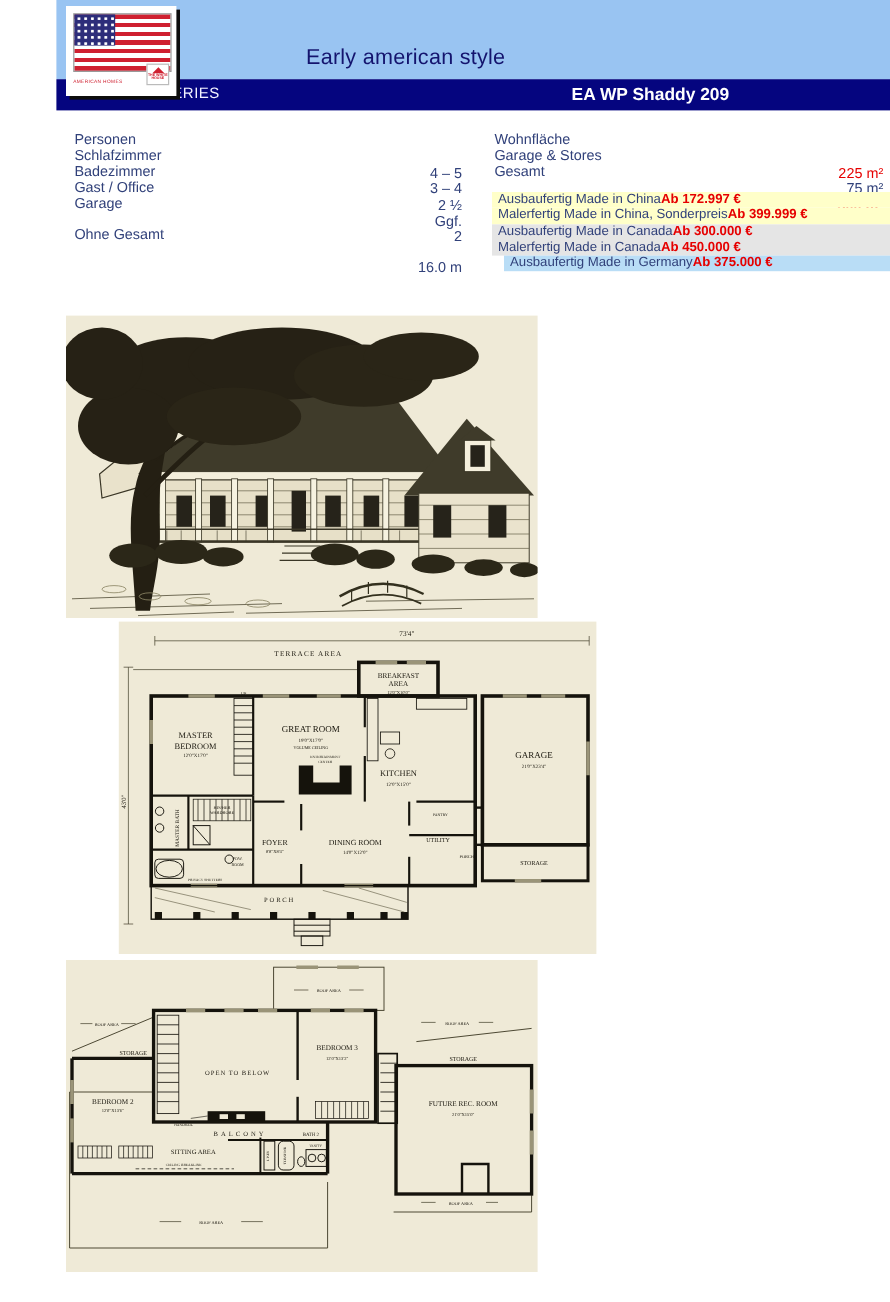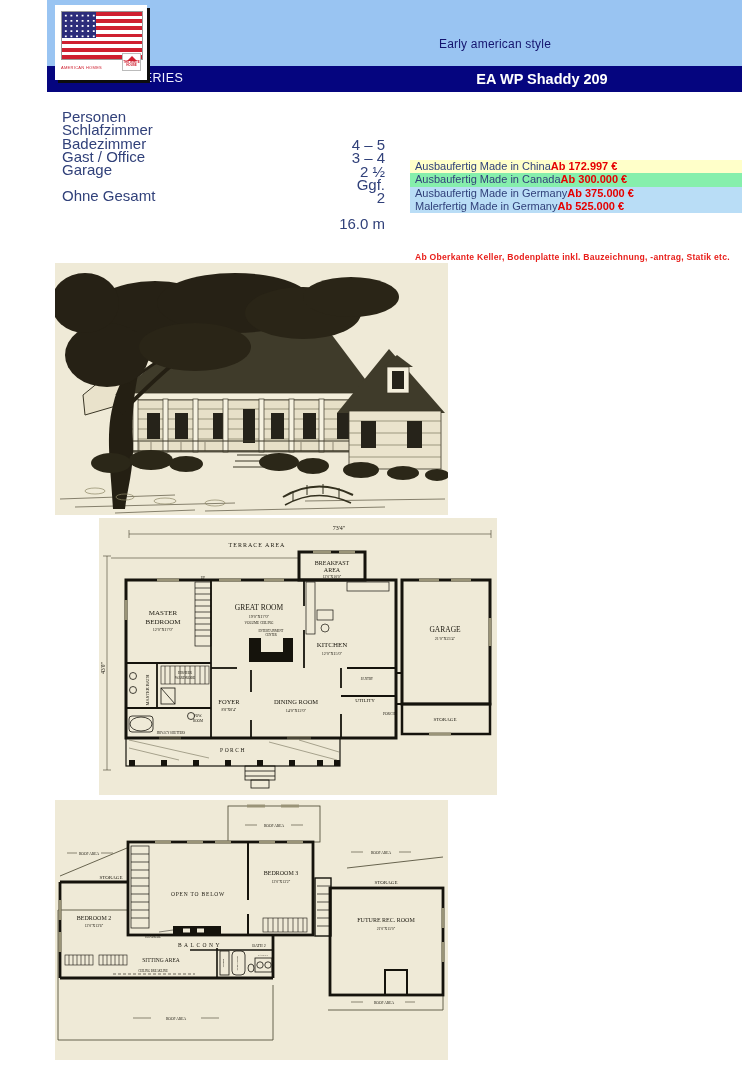--- a/index.html
+++ b/index.html
@@ -1,22 +1,22 @@
 <!DOCTYPE html>
 <html><head>
 <meta charset="utf-8">
 <style>
   html,body{margin:0;padding:0;background:#ffffff;}
   .page{position:relative;width:742px;height:1085px;background:#ffffff;
         font-family:"Liberation Sans",sans-serif;overflow:hidden;}
 
   
   .band-light{position:absolute;left:47px;top:0;width:695px;height:66px;background:#99c4f2;}
-  .style-title{position:absolute;left:255px;top:37px;width:480px;text-align:center;
-               font-size:12px;color:#14146e;letter-spacing:.2px;}
+  .style-title{position:absolute;left:255px;top:37px;width:480px;
+               font-size:18px;color:#14146e;letter-spacing:.2px;}
   .band-navy{position:absolute;left:47px;top:66px;width:695px;height:26px;background:#05057f;color:#fff;}
   .series{position:absolute;left:13px;top:5px;font-size:12.5px;letter-spacing:.4px;color:#f2f2ff;}
   .model{position:absolute;left:255px;top:5px;width:480px;text-align:center;
          font-size:14.5px;font-weight:bold;color:#ffffff;}
 
   
   .logo{position:absolute;left:55px;top:5px;width:92px;height:75px;background:#ffffff;
         box-shadow:3px 3px 0 #0d0d0d;}
   .flag{position:absolute;left:6px;top:6px;width:80px;height:47px;
         background:repeating-linear-gradient(180deg,#cf2030 0 3.6px,#ffffff 3.6px 7.2px);
@@ -27,36 +27,36 @@
   .logo-row{position:absolute;left:6px;top:56px;width:80px;height:16px;}
   .brand{position:absolute;left:0;top:4px;font-size:4px;color:#cf2030;letter-spacing:.3px;}
   .badge{position:absolute;right:0;top:-8px;width:17px;height:16px;background:#fff;
          border:.5px solid #bbb;text-align:center;}
   .badge .tri{display:block;margin:2px auto 0;width:0;height:0;
          border-left:5px solid transparent;border-right:5px solid transparent;
          border-bottom:5px solid #cf2030;}
   .badge b{display:block;font-size:3px;line-height:3.2px;color:#cf2030;}
 
   
-  .spec{position:absolute;font-size:15px;color:#31417a;}
+  .spec{position:absolute;font-size:12px;color:#31417a;}
   .spec-left{left:62px;top:110px;width:323px;}
   .spec-right{left:412px;top:110px;width:330px;}
   .row{display:flex;justify-content:space-between;height:13.3px;line-height:13.3px;}
   .row .val{white-space:nowrap;margin-top:28px;}
   .spec-right .row{padding-right:6px;}
   .gap{height:13px;}
   .red{color:#e60000;}
   .redb{color:#e60000;font-weight:bold;}
 
   .prices{position:absolute;left:410px;top:160px;width:332px;font-size:11px;color:#31417a;}
   .prow{display:flex;justify-content:flex-start;height:13.3px;line-height:13.3px;
         padding-left:5px;padding-right:6px;box-sizing:border-box;}
   .bg-y{background:#ffffc9;}
-  .bg-p{background:#86efac;}
-  .bg-b{background:#b9ddf6;}
+  .bg-p{background:#e5e5e5;}
+  .bg-b{background:#b9ddf6;margin-left:10px;}
   .prow .val{font-weight:bold;color:#e60000;white-space:nowrap;}
 
   .footnote{position:absolute;left:415px;top:252px;width:327px;
             font-size:8.6px;font-weight:bold;color:#e8201c;letter-spacing:.25px;}
 
   
   .fig{position:absolute;background:#efead7;}
   .fig svg{display:block;}
   .fig-house{left:55px;top:263px;width:393px;height:252px;}
   .fig-plan1{left:55px;top:518px;width:398px;height:277px;margin-left:44px;}
@@ -110,41 +110,58 @@
         <span>Garage</span>
         <span class="val">2</span>
       </div>
     <div class="gap"></div>
     <div class="row">
         <span>Ohne Gesamt</span>
         <span class="val">16.0 m</span>
       </div>
   </div>
 
+  <div class="spec spec-right">
+    <div class="row">
+        <span>Wohnfläche</span>
+        <span class="val red">225 m²</span>
+      </div>
+    <div class="row">
+        <span>Garage &amp; Stores</span>
+        <span class="val">75 m²</span>
+      </div>
+    <div class="row">
+        <span>Gesamt</span>
+        <span class="val redb">300 m²</span>
+      </div>
+  </div>
 
   <div class="prices">
     <div class="prow bg-y">
         <span>Ausbaufertig Made in China</span>
         <span class="val">Ab 172.997 €</span>
       </div>
+    <div class="prow bg-y">
+        <span>Malerfertig Made in China, Sonderpreis</span>
+        <span class="val">Ab 399.999 €</span>
+      </div>
     <div class="prow bg-p">
         <span>Ausbaufertig Made in Canada</span>
         <span class="val">Ab 300.000 €</span>
       </div>
+    <div class="prow bg-p">
+        <span>Malerfertig Made in Canada</span>
+        <span class="val">Ab 450.000 €</span>
+      </div>
     <div class="prow bg-b">
         <span>Ausbaufertig Made in Germany</span>
         <span class="val">Ab 375.000 €</span>
       </div>
-    <div class="prow bg-b">
-        <span>Malerfertig Made in Germany</span>
-        <span class="val">Ab 525.000 €</span>
-      </div>
-  </div>
-
-  <div class="footnote">Ab Oberkante Keller, Bodenplatte inkl. Bauzeichnung, -antrag, Statik etc.</div>
+  </div>
+
 
   <div class="fig fig-house">
     <svg width="393" height="252" viewBox="0 0 393 252">
       <g stroke="#57523d" stroke-width=".7">
         <line x1="5" y1="236" x2="120" y2="232"></line>
           <line x1="20" y1="244" x2="180" y2="240"></line>
         <line x1="150" y1="248" x2="330" y2="244"></line>
           <line x1="250" y1="238" x2="390" y2="236"></line>
         <line x1="60" y1="250" x2="140" y2="247"></line>
       </g>

